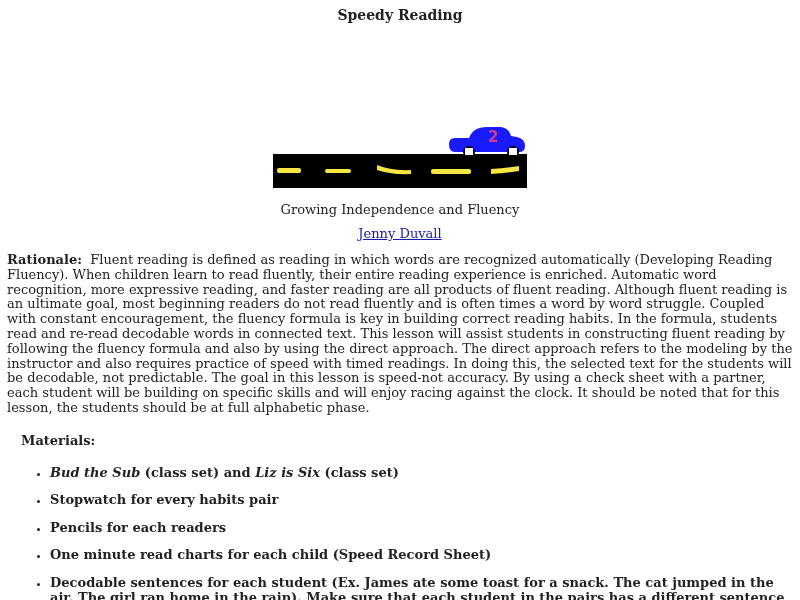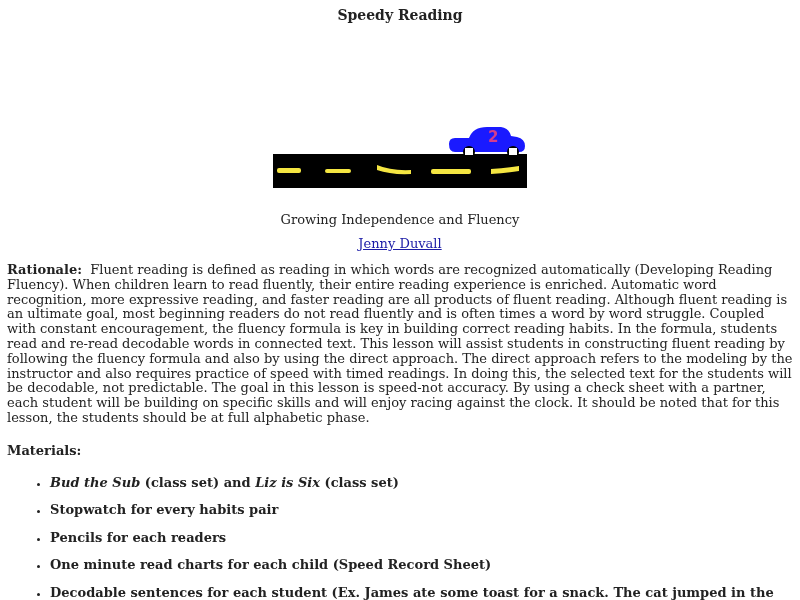--- a/index.html
+++ b/index.html
@@ -9,26 +9,26 @@
     color: #222;
     font-size: 13px;
     line-height: 15px;
   }
   .title {
     text-align: center; font-weight: bold; font-size: 14px;
     margin: 6px 0 0 0; height: 18px; line-height: 18px;
   }
   .banner-wrap { position: relative; width: 800px; height: 70px; margin-top: 108px; }
   .banner { position: absolute; left: 273px; top: -8px; width: 256px; height: 70px; }
-  .subtitle { text-align: center; font-size: 13px; margin-top: 10px; line-height: 16px; }
+  .subtitle { text-align: center; font-size: 13px; line-height: 16px; }
   .author { text-align: center; margin-top: 8px; line-height: 16px; }
   .author a { color: #1a1aa6; text-decoration: underline; }
   .rationale { margin: 11px 7px 0 7px; font-size: 13px; line-height: 14.8px; }
   .rationale b { font-weight: bold; }
-  .materials-head { margin: 17px 7px 0 7px; font-weight: bold; }
+  .materials-head { margin: 17px 7px 0 21px; font-weight: bold; }
   ul { margin: 17px 0 0 0; padding-left: 38px; font-weight: bold; }
   li { margin: 12px; line-height: 15.5px; }
   li::marker { font-size: 11px; }
 </style>
 </head>
 <body>
 
 <div class="title">Speedy Reading</div>
 
 <div class="banner-wrap">

